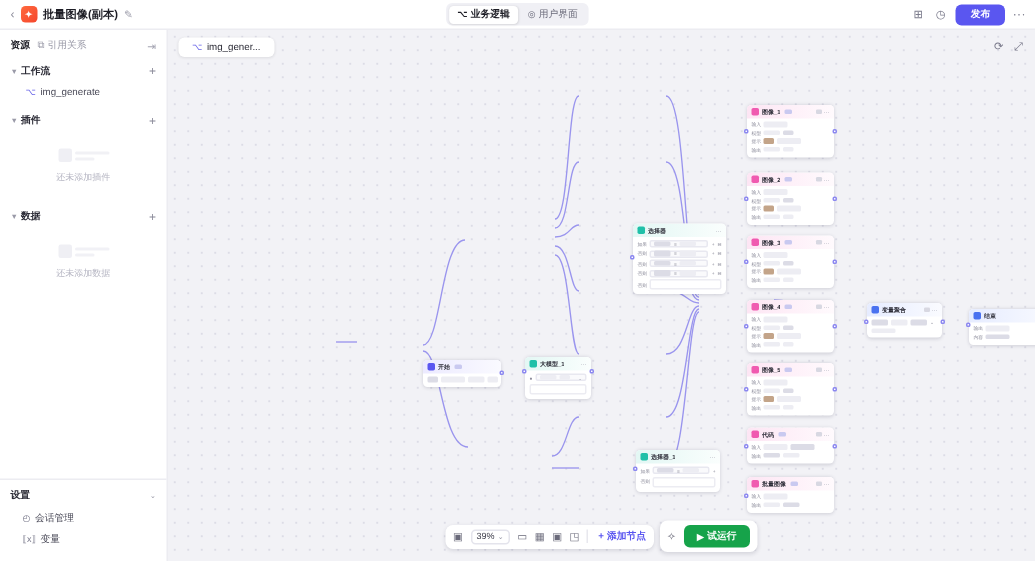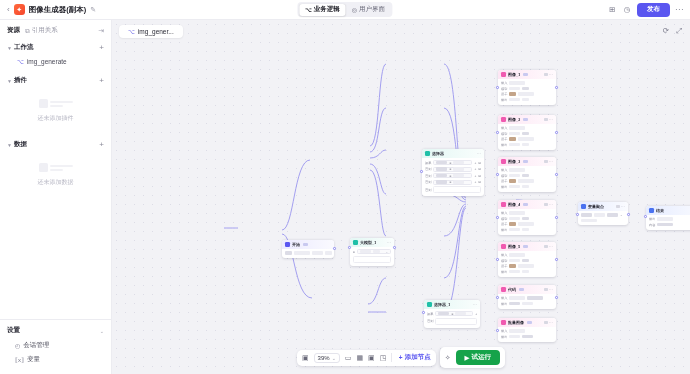--- a/index.html
+++ b/index.html
@@ -178,21 +178,21 @@
 </head>
 <body>
 
 <div class="app">
 
   <div class="topbar">
     <span class="back-chevron">‹</span>
     <div class="app-logo">
         <span>✦</span>
       </div>
-    <span class="app-title">图像生成器(副本)</span>
+    <span class="app-title">批量图像(副本)</span>
     <span class="title-edit-icon">✎</span>
 
     <div class="tabs-center">
       <div class="ctab active">
         <span class="gi">⌥</span>
         <span>业务逻辑</span>
       </div>
       <div class="ctab">
         <span class="gi">◎</span>
         <span>用户界面</span>

